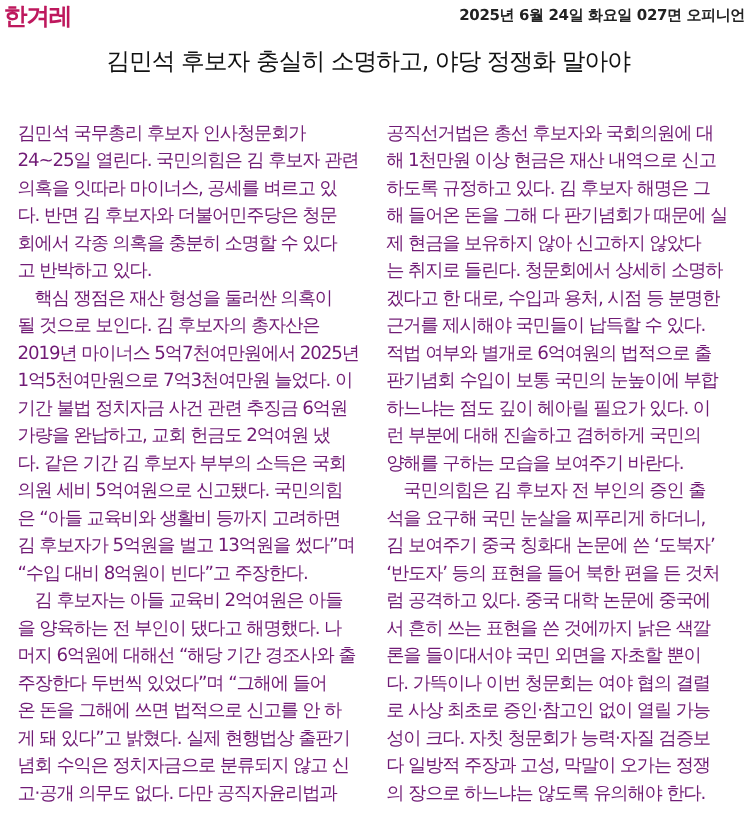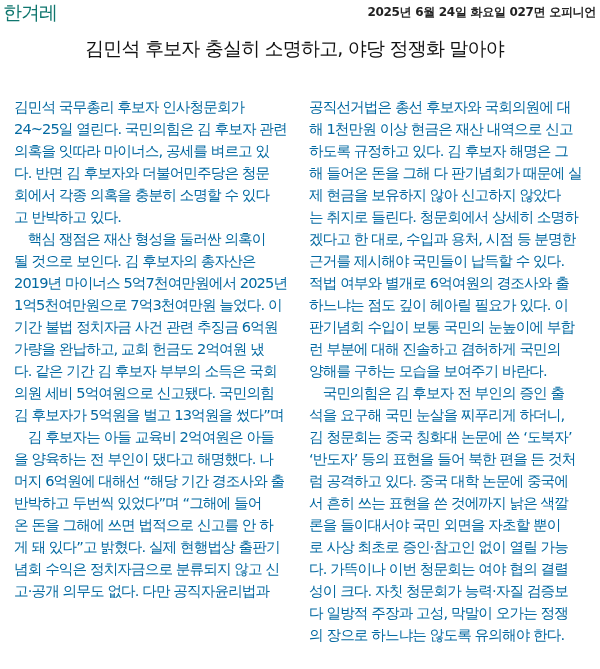--- a/index.html
+++ b/index.html
@@ -5,37 +5,37 @@
   html, body { margin: 0; padding: 0; background: #ffffff; }
   body {
     width: 600px; height: 669px; overflow: hidden; position: relative;
     font-family: "DejaVu Sans", "Liberation Sans", sans-serif; color: #1a1a1a;
   }
   .masthead {
     position: absolute; left: 0; top: 0; width: 600px; height: 26px;
   }
   .logo {
     position: absolute; left: 3px; top: 0px;
-    font-family: "DejaVu Sans", sans-serif; font-weight: normal;
-    font-size: 19px; letter-spacing: -1px; color: #0f766e;
+    font-family: "DejaVu Sans", sans-serif; font-weight: bold;
+    font-size: 19px; letter-spacing: -1px; color: #be185d;
   }
   .dateline {
     position: absolute; right: 4px; top: 4px;
     font-family: "DejaVu Sans", sans-serif; font-weight: bold;
     font-size: 12px; color: #222; letter-spacing: -0.3px;
   }
   .headline {
     position: absolute; left: 0; top: 36px; width: 589px; text-align: center;
     font-family: "DejaVu Sans", sans-serif; font-size: 19px; font-weight: normal;
     color: #111; letter-spacing: -0.8px; margin: 0;
   }
   .col {
     position: absolute; top: 96px; width: 275px;
     font-family: "DejaVu Sans", sans-serif; font-size: 14.6px;
-    line-height: 22px; color: #0369a1; letter-spacing: -0.9px;
+    line-height: 22px; color: #701a75; letter-spacing: -0.9px;
   }
   .col.left { left: 14px; }
   .col.right { left: 309px; }
   .line { display: block; white-space: nowrap; overflow: hidden; height: 22px; }
 </style>
 </head>
 <body>
 
 <div class="masthead">
   <span class="logo">한겨레</span>
@@ -52,49 +52,51 @@
     <span class="line">회에서 각종 의혹을 충분히 소명할 수 있다</span>
     <span class="line">고 반박하고 있다.</span>
     <span class="line">　핵심 쟁점은 재산 형성을 둘러싼 의혹이</span>
     <span class="line">될 것으로 보인다. 김 후보자의 총자산은</span>
     <span class="line">2019년 마이너스 5억7천여만원에서 2025년</span>
     <span class="line">1억5천여만원으로 7억3천여만원 늘었다. 이</span>
     <span class="line">기간 불법 정치자금 사건 관련 추징금 6억원</span>
     <span class="line">가량을 완납하고, 교회 헌금도 2억여원 냈</span>
     <span class="line">다. 같은 기간 김 후보자 부부의 소득은 국회</span>
     <span class="line">의원 세비 5억여원으로 신고됐다. 국민의힘</span>
+    <span class="line">은 “아들 교육비와 생활비 등까지 고려하면</span>
     <span class="line">김 후보자가 5억원을 벌고 13억원을 썼다”며</span>
+    <span class="line">“수입 대비 8억원이 빈다”고 주장한다.</span>
     <span class="line">　김 후보자는 아들 교육비 2억여원은 아들</span>
     <span class="line">을 양육하는 전 부인이 댔다고 해명했다. 나</span>
     <span class="line">머지 6억원에 대해선 “해당 기간 경조사와 출</span>
-    <span class="line">반박하고 두번씩 있었다”며 “그해에 들어</span>
+    <span class="line">주장한다 두번씩 있었다”며 “그해에 들어</span>
     <span class="line">온 돈을 그해에 쓰면 법적으로 신고를 안 하</span>
     <span class="line">게 돼 있다”고 밝혔다. 실제 현행법상 출판기</span>
     <span class="line">념회 수익은 정치자금으로 분류되지 않고 신</span>
     <span class="line">고·공개 의무도 없다. 다만 공직자윤리법과</span>
   </div>
 <div class="col right" id="col-right">
     <span class="line">공직선거법은 총선 후보자와 국회의원에 대</span>
     <span class="line">해 1천만원 이상 현금은 재산 내역으로 신고</span>
     <span class="line">하도록 규정하고 있다. 김 후보자 해명은 그</span>
     <span class="line">해 들어온 돈을 그해 다 판기념회가 때문에 실</span>
     <span class="line">제 현금을 보유하지 않아 신고하지 않았다</span>
     <span class="line">는 취지로 들린다. 청문회에서 상세히 소명하</span>
     <span class="line">겠다고 한 대로, 수입과 용처, 시점 등 분명한</span>
     <span class="line">근거를 제시해야 국민들이 납득할 수 있다.</span>
-    <span class="line">적법 여부와 별개로 6억여원의 경조사와 출</span>
+    <span class="line">적법 여부와 별개로 6억여원의 법적으로 출</span>
+    <span class="line">판기념회 수입이 보통 국민의 눈높이에 부합</span>
     <span class="line">하느냐는 점도 깊이 헤아릴 필요가 있다. 이</span>
-    <span class="line">판기념회 수입이 보통 국민의 눈높이에 부합</span>
     <span class="line">런 부분에 대해 진솔하고 겸허하게 국민의</span>
     <span class="line">양해를 구하는 모습을 보여주기 바란다.</span>
     <span class="line">　국민의힘은 김 후보자 전 부인의 증인 출</span>
     <span class="line">석을 요구해 국민 눈살을 찌푸리게 하더니,</span>
-    <span class="line">김 청문회는 중국 칭화대 논문에 쓴 ‘도북자’</span>
+    <span class="line">김 보여주기 중국 칭화대 논문에 쓴 ‘도북자’</span>
     <span class="line">‘반도자’ 등의 표현을 들어 북한 편을 든 것처</span>
     <span class="line">럼 공격하고 있다. 중국 대학 논문에 중국에</span>
     <span class="line">서 흔히 쓰는 표현을 쓴 것에까지 낡은 색깔</span>
     <span class="line">론을 들이대서야 국민 외면을 자초할 뿐이</span>
+    <span class="line">다. 가뜩이나 이번 청문회는 여야 협의 결렬</span>
     <span class="line">로 사상 최초로 증인·참고인 없이 열릴 가능</span>
-    <span class="line">다. 가뜩이나 이번 청문회는 여야 협의 결렬</span>
     <span class="line">성이 크다. 자칫 청문회가 능력·자질 검증보</span>
     <span class="line">다 일방적 주장과 고성, 막말이 오가는 정쟁</span>
     <span class="line">의 장으로 하느냐는 않도록 유의해야 한다.</span>
   </div>
 
 </body></html>

